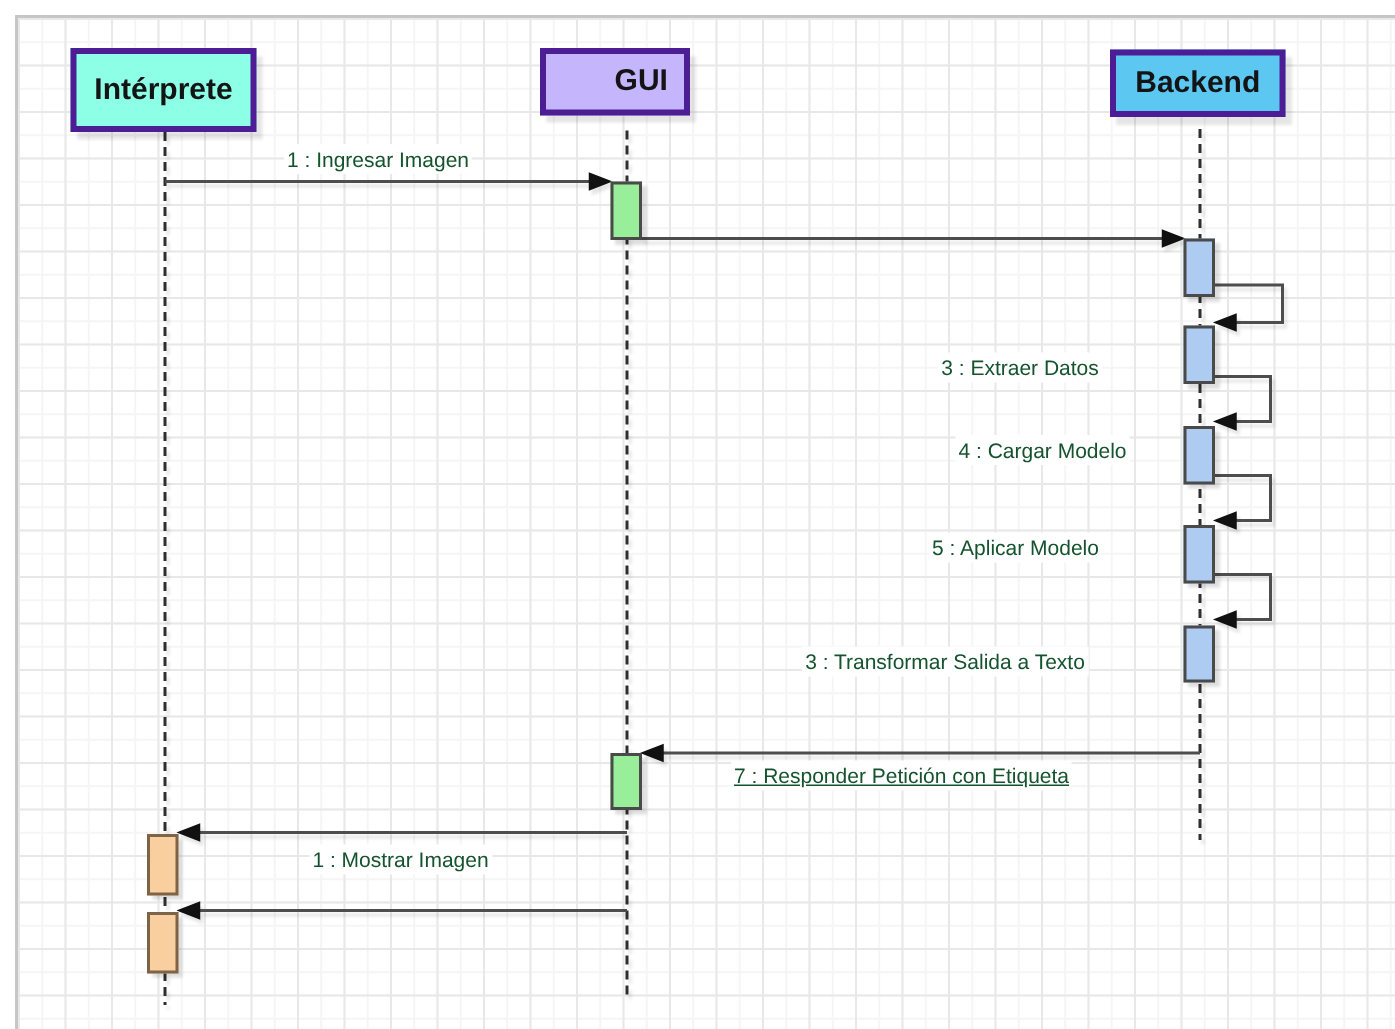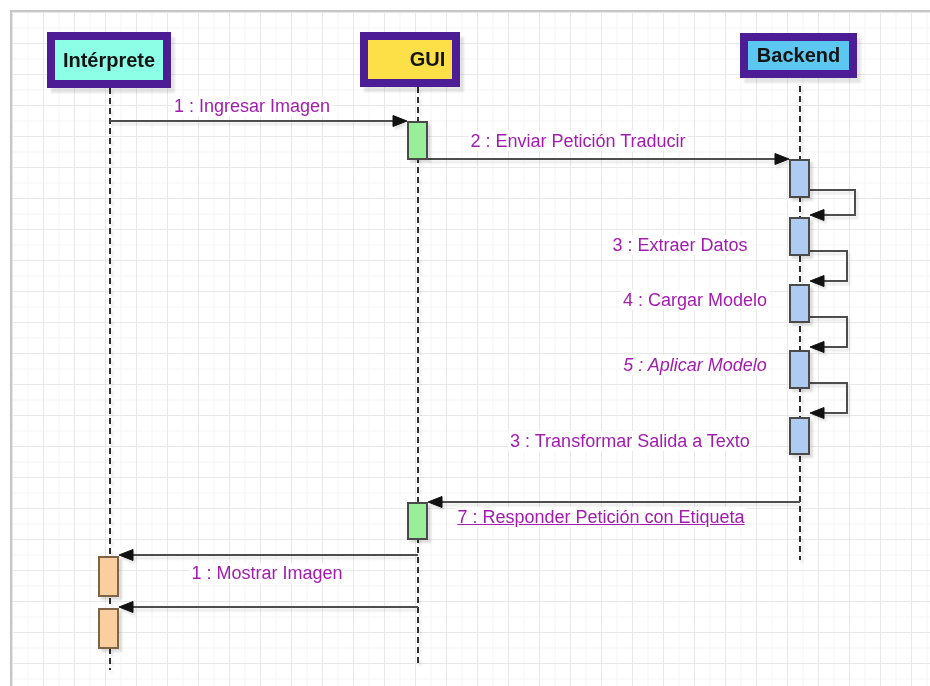--- a/index.html
+++ b/index.html
@@ -33,37 +33,37 @@
   }
   .lifeline { stroke: #2e2e2e; stroke-width: 2; stroke-dasharray: 6 4; }
   .msg      { stroke: #4d4d4d; stroke-width: 2; fill: none; }
   .arrowhead{ fill: #111111; stroke: #111111; }
 
   .nodes { position: absolute; left: 0; top: 0; width: 930px; height: 686px; }
 
   .actor-box {
     position: absolute;
     box-sizing: border-box;
-    border: 8px solid #4c1d95;
+    border: 4px solid #4c1d95;
     display: flex; align-items: center; justify-content: center;
     font-weight: bold; font-size: 20px; color: #141414;
     box-shadow: 4px 5px 2px rgba(0,0,0,0.10);
   }
   .act-bar {
     position: absolute;
     box-sizing: border-box;
     border: 2px solid #4a4a4a;
     box-shadow: 3px 3px 2px rgba(0,0,0,0.13);
   }
   .msg-label {
     position: absolute;
     transform: translate(-50%, -50%);
     white-space: nowrap;
-    font-size: 18px; line-height: 20px;
-    color: #a21caf;
+    font-size: 14px; line-height: 20px;
+    color: #14532d;
     background: #ffffff;
     padding: 0 2px;
   }
 </style>
 </head>
 <body>
 
 <div class="stage">
   <div class="grid"></div>
   <svg class="wires" width="930" height="686" viewBox="0 0 930 686">
@@ -84,33 +84,32 @@
       <polygon points="810,215 824,209.5 824,220.5" class="arrowhead"></polygon>
       <path d="M 810 251 H 847 V 281 H 823" class="msg"></path>
       <polygon points="810,281 824,275.5 824,286.5" class="arrowhead"></polygon>
       <path d="M 810 317 H 847 V 347 H 823" class="msg"></path>
       <polygon points="810,347 824,341.5 824,352.5" class="arrowhead"></polygon>
       <path d="M 810 383 H 847 V 413 H 823" class="msg"></path>
       <polygon points="810,413 824,407.5 824,418.5" class="arrowhead"></polygon>
     </svg>
   <div class="nodes">
       <div class="actor-box" style="left: 47px; top: 32px; width: 124px; height: 56px; background: rgb(140, 255, 230);">Intérprete</div>
-      <div class="actor-box" style="left: 360px; top: 32px; width: 100px; height: 55px; background: #fde047; padding-left: 35px;">GUI</div>
+      <div class="actor-box" style="left: 360px; top: 32px; width: 100px; height: 45px; background: #c4b5fd; padding-left: 35px;">GUI</div>
       <div class="actor-box" style="left: 740px; top: 33px; width: 117px; height: 45px; background: rgb(92, 200, 242);">Backend</div>
       <div class="act-bar" style="left: 407px; top: 121px; width: 21px; height: 39px; background: rgb(153, 238, 153); border-color: rgb(74, 74, 74);"></div>
       <div class="act-bar" style="left: 789px; top: 159px; width: 21px; height: 39px; background: rgb(174, 203, 242); border-color: rgb(74, 74, 74);"></div>
       <div class="act-bar" style="left: 789px; top: 217px; width: 21px; height: 39px; background: rgb(174, 203, 242); border-color: rgb(74, 74, 74);"></div>
       <div class="act-bar" style="left: 789px; top: 284px; width: 21px; height: 39px; background: rgb(174, 203, 242); border-color: rgb(74, 74, 74);"></div>
       <div class="act-bar" style="left: 789px; top: 350px; width: 21px; height: 39px; background: rgb(174, 203, 242); border-color: rgb(74, 74, 74);"></div>
       <div class="act-bar" style="left: 789px; top: 417px; width: 21px; height: 38px; background: rgb(174, 203, 242); border-color: rgb(74, 74, 74);"></div>
       <div class="act-bar" style="left: 407px; top: 502px; width: 21px; height: 38px; background: rgb(153, 238, 153); border-color: rgb(74, 74, 74);"></div>
       <div class="act-bar" style="left: 98px; top: 556px; width: 21px; height: 41px; background: rgb(250, 207, 160); border-color: rgb(125, 100, 70);"></div>
       <div class="act-bar" style="left: 98px; top: 608px; width: 21px; height: 41px; background: rgb(250, 207, 160); border-color: rgb(125, 100, 70);"></div>
       <div class="msg-label" style="left: 252px; top: 106px;">1 : Ingresar Imagen</div>
-      <div class="msg-label" style="left: 578px; top: 141px;">2 : Enviar Petición Traducir</div>
       <div class="msg-label" style="left: 601px; top: 517px; text-decoration: underline;">7 : Responder Petición con Etiqueta</div>
       <div class="msg-label" style="left: 267px; top: 573px;">1 : Mostrar Imagen</div>
       <div class="msg-label" style="left: 680px; top: 228px; margin-top: 17px;">3 : Extraer Datos</div>
       <div class="msg-label" style="left: 695px; top: 300px;">4 : Cargar Modelo</div>
-      <div class="msg-label" style="left: 695px; top: 365px; font-style: italic;">5 : Aplicar Modelo</div>
+      <div class="msg-label" style="left: 677px; top: 365px;">5 : Aplicar Modelo</div>
       <div class="msg-label" style="left: 630px; top: 441px;">3 : Transformar Salida a Texto</div>
     </div>
 </div>
 
 </body></html>

